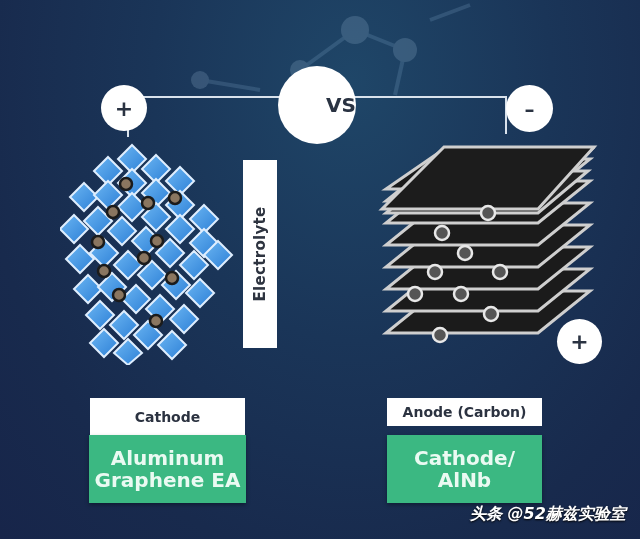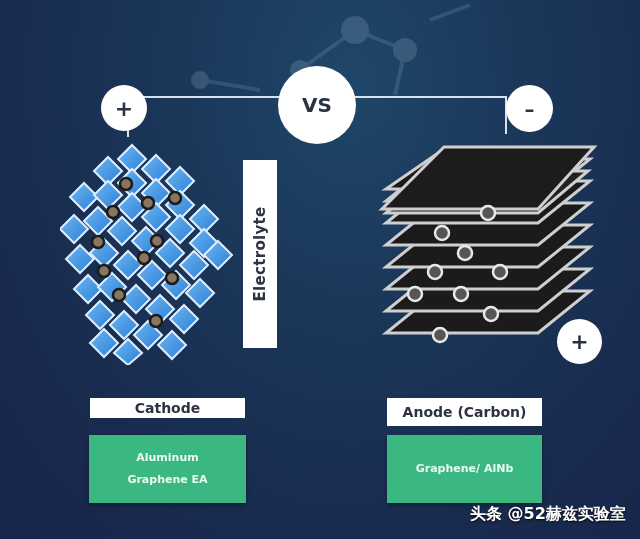--- a/index.html
+++ b/index.html
@@ -5,22 +5,22 @@
   html,body{margin:0;padding:0;}
   body{width:640px;height:539px;overflow:hidden;font-family:"DejaVu Sans",sans-serif;}
   .canvas{position:relative;width:640px;height:539px;overflow:hidden;
     background:radial-gradient(ellipse at 55% 15%, #1f4668 0%, #1a3558 40%, #182a4d 75%, #17254a 100%);}
   .bg-molecule{position:absolute;left:0;top:0;width:640px;height:539px;opacity:0.22;}
   .circle{position:absolute;background:#fff;border-radius:50%;display:flex;align-items:center;justify-content:center;color:#2a3342;font-weight:bold;}
   .line{position:absolute;background:#d9e2ec;}
   .electrolyte{position:absolute;left:243px;top:160px;width:34px;height:188px;background:#fff;display:flex;align-items:center;justify-content:center;}
   .electrolyte span{transform:rotate(-90deg);white-space:nowrap;font-size:15px;font-weight:bold;color:#2e3440;letter-spacing:0.3px;}
   .label-box{position:absolute;background:#fff;color:#2b3240;font-size:14px;font-weight:bold;display:flex;align-items:center;justify-content:center;}
-  .green-box{position:absolute;background:#3bb882;color:#eafaf2;font-size:11px;font-weight:bold;display:flex;align-items:center;justify-content:center;text-align:center;line-height:22px;box-shadow:0 2px 4px rgba(0,0,0,0.35);}
-  .watermark{position:absolute;left:470px;top:504px;color:#fff;font-size:16px;font-weight:bold;text-shadow:0 1px 2px #000;}
+  .green-box{position:absolute;background:#3bb882;color:#eafaf2;font-size:20px;font-weight:bold;display:flex;align-items:center;justify-content:center;text-align:center;line-height:22px;box-shadow:0 2px 4px rgba(0,0,0,0.35);}
+  .watermark{position:absolute;left:470px;top:504px;color:#fff;font-size:16px;font-weight:bold;text-shadow:0 1px 2px #000;font-style:italic;}
   svg{display:block;}
 </style>
 </head>
 <body>
 
 <div class="canvas">
 
   <svg class="bg-molecule" viewBox="0 0 640 539">
     <g stroke="#7fa6c8" stroke-width="4" fill="none">
       <line x1="355" y1="30" x2="405" y2="50"></line>
@@ -39,21 +39,21 @@
     </g>
   </svg>
 
   <div class="line" style="left:127px;top:97px;width:2px;height:40px;"></div>
   <div class="line" style="left:127px;top:96px;width:380px;height:2px;"></div>
   <div class="line" style="left:505px;top:96px;width:2px;height:38px;"></div>
 
   <div class="circle" style="left:101px;top:85px;width:46px;height:46px;font-size:22px;">
     <span>+</span>
   </div>
-  <div class="circle" style="left:278px;top:66px;width:78px;height:78px;font-size:20px;">
+  <div class="circle" style="left:278px;top:66px;width:78px;height:78px;font-size:20px;justify-content:flex-end;">
     <span>VS</span>
   </div>
   <div class="circle" style="left:506px;top:85px;width:47px;height:47px;font-size:20px;">
     <span>–</span>
   </div>
 
   <svg style="position:absolute;left:60px;top:135px;" width="175" height="230" viewBox="0 0 175 230">
     <defs>
       <linearGradient id="cg" x1="0" y1="0" x2="1" y2="1">
         <stop offset="0" stop-color="#6cb6f2"></stop>
@@ -144,33 +144,33 @@
       <circle cx="37" cy="151" r="7"></circle>
       <circle cx="83" cy="151" r="7"></circle>
       <circle cx="113" cy="171" r="7"></circle>
       <circle cx="62" cy="192" r="7"></circle>
     </g>
   </svg>
   <div class="circle" style="left:557px;top:319px;width:45px;height:45px;font-size:22px;">
     <span>+</span>
   </div>
 
-  <div class="label-box" style="left:90px;top:398px;width:155px;height:20px;">
+  <div class="label-box" style="left:90px;top:398px;width:155px;height:37px;">
     <span>Cathode</span>
   </div>
   <div class="green-box" style="left:89px;top:435px;width:157px;height:68px;">
     <div>
       <div>Aluminum</div>
       <div>Graphene EA</div>
     </div>
   </div>
 
   <div class="label-box" style="left:387px;top:398px;width:155px;height:28px;text-align:center;">
     <span>Anode (Carbon)</span>
   </div>
   <div class="green-box" style="left:387px;top:435px;width:155px;height:68px;">
     <div>
-      <div>Graphene/ AlNb</div>
+      <div>Cathode/ AlNb</div>
     </div>
   </div>
 
   <div class="watermark">头条 @52赫兹实验室</div>
 </div>
 
 </body></html>

